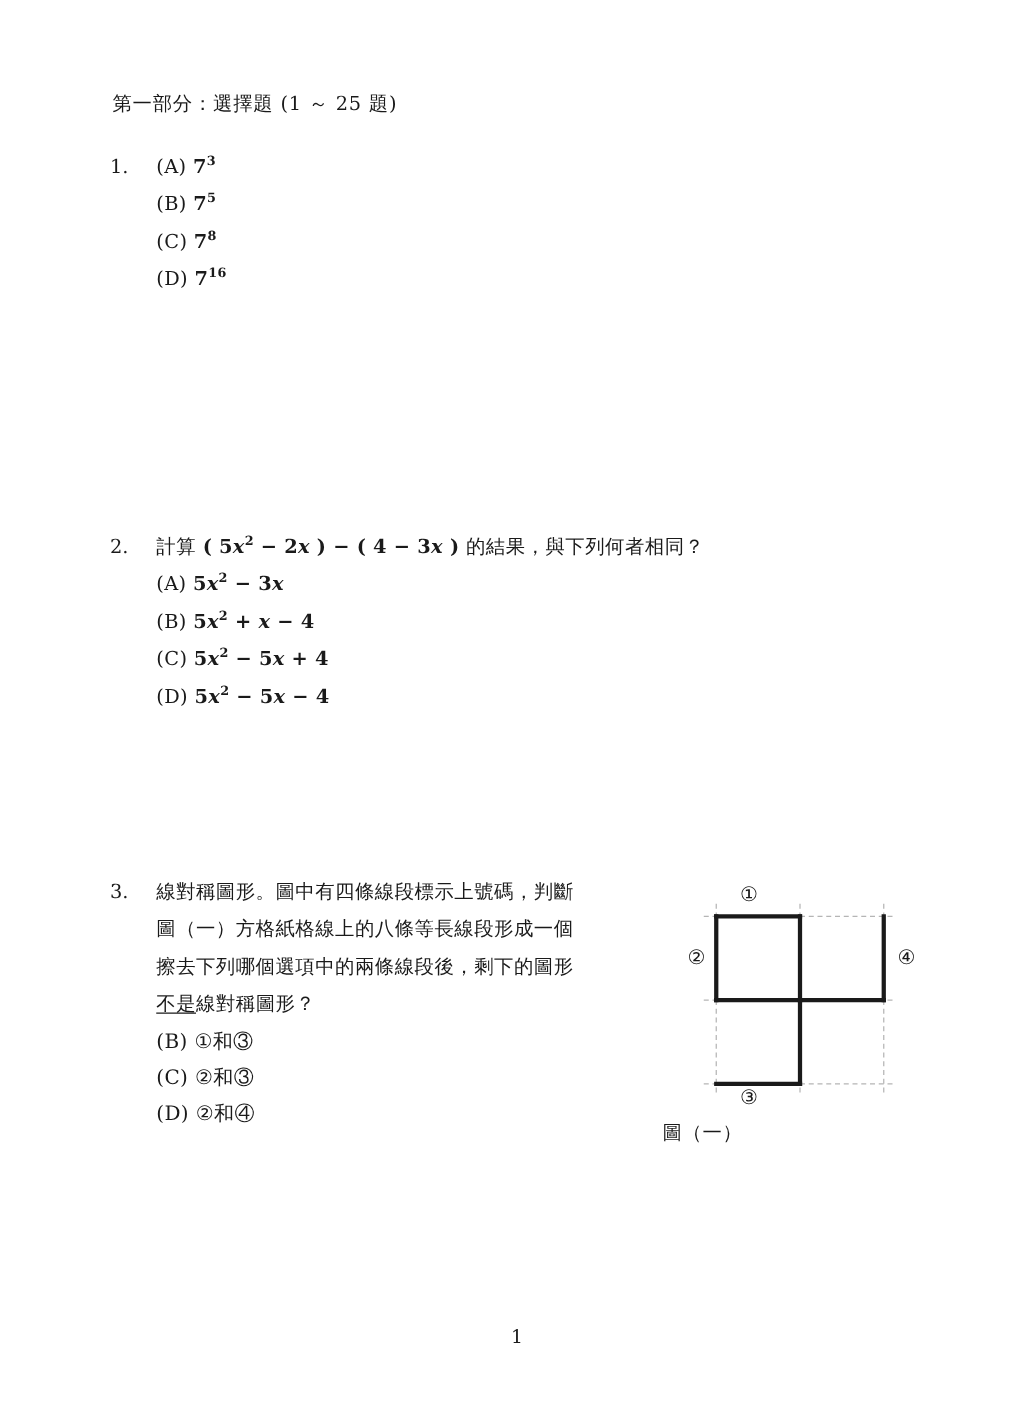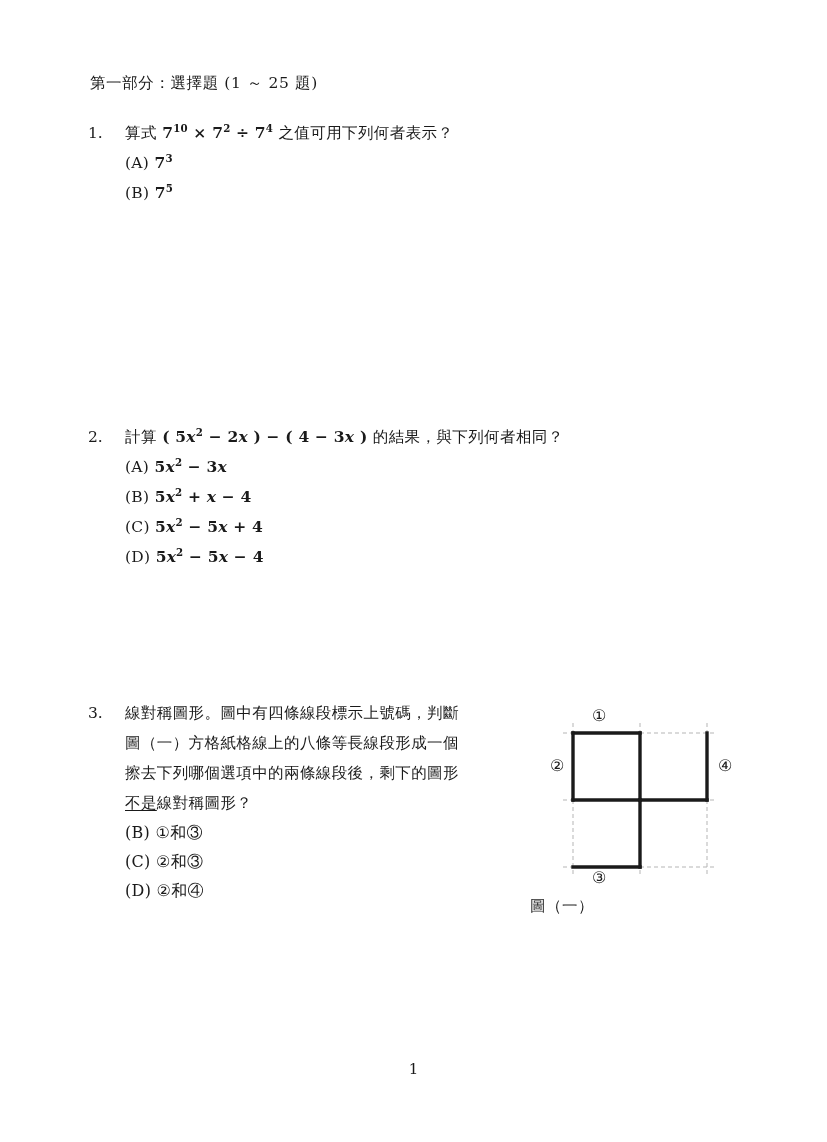--- a/index.html
+++ b/index.html
@@ -124,30 +124,35 @@
 <body>
 
 <div class="page">
 
   <div class="section-head">第一部分：選擇題 (1 ～ 25 題)</div>
 
   <div class="qblock" style="top:118px;">
     <div class="qrow">
       <div class="qnum">1.</div>
       <div class="qbody">
-        <div class="qstem">
-          <span>算式 </span><span class="mathb">7<sup>10</sup> × 7<sup>2</sup> ÷ 7<sup>4</sup></span><span> 之值可用下列何者表示？</span>
-        </div>
         <div class="opt">
           <span>(A)</span>
           <span class="mathb"><span>7</span><sup>3</sup></span>
         </div>
         <div class="opt">
           <span>(B)</span>
           <span class="mathb"><span>7</span><sup>5</sup></span>
+        </div>
+        <div class="opt">
+          <span>(C)</span>
+          <span class="mathb"><span>7</span><sup>8</sup></span>
+        </div>
+        <div class="opt">
+          <span>(D)</span>
+          <span class="mathb"><span>7</span><sup>16</sup></span>
         </div>
       </div>
     </div>
   </div>
 
   <div class="qblock" style="top:422px; width:480px;">
     <div class="qrow">
       <div class="qnum">2.</div>
       <div class="qbody">
         <div class="qstem">

